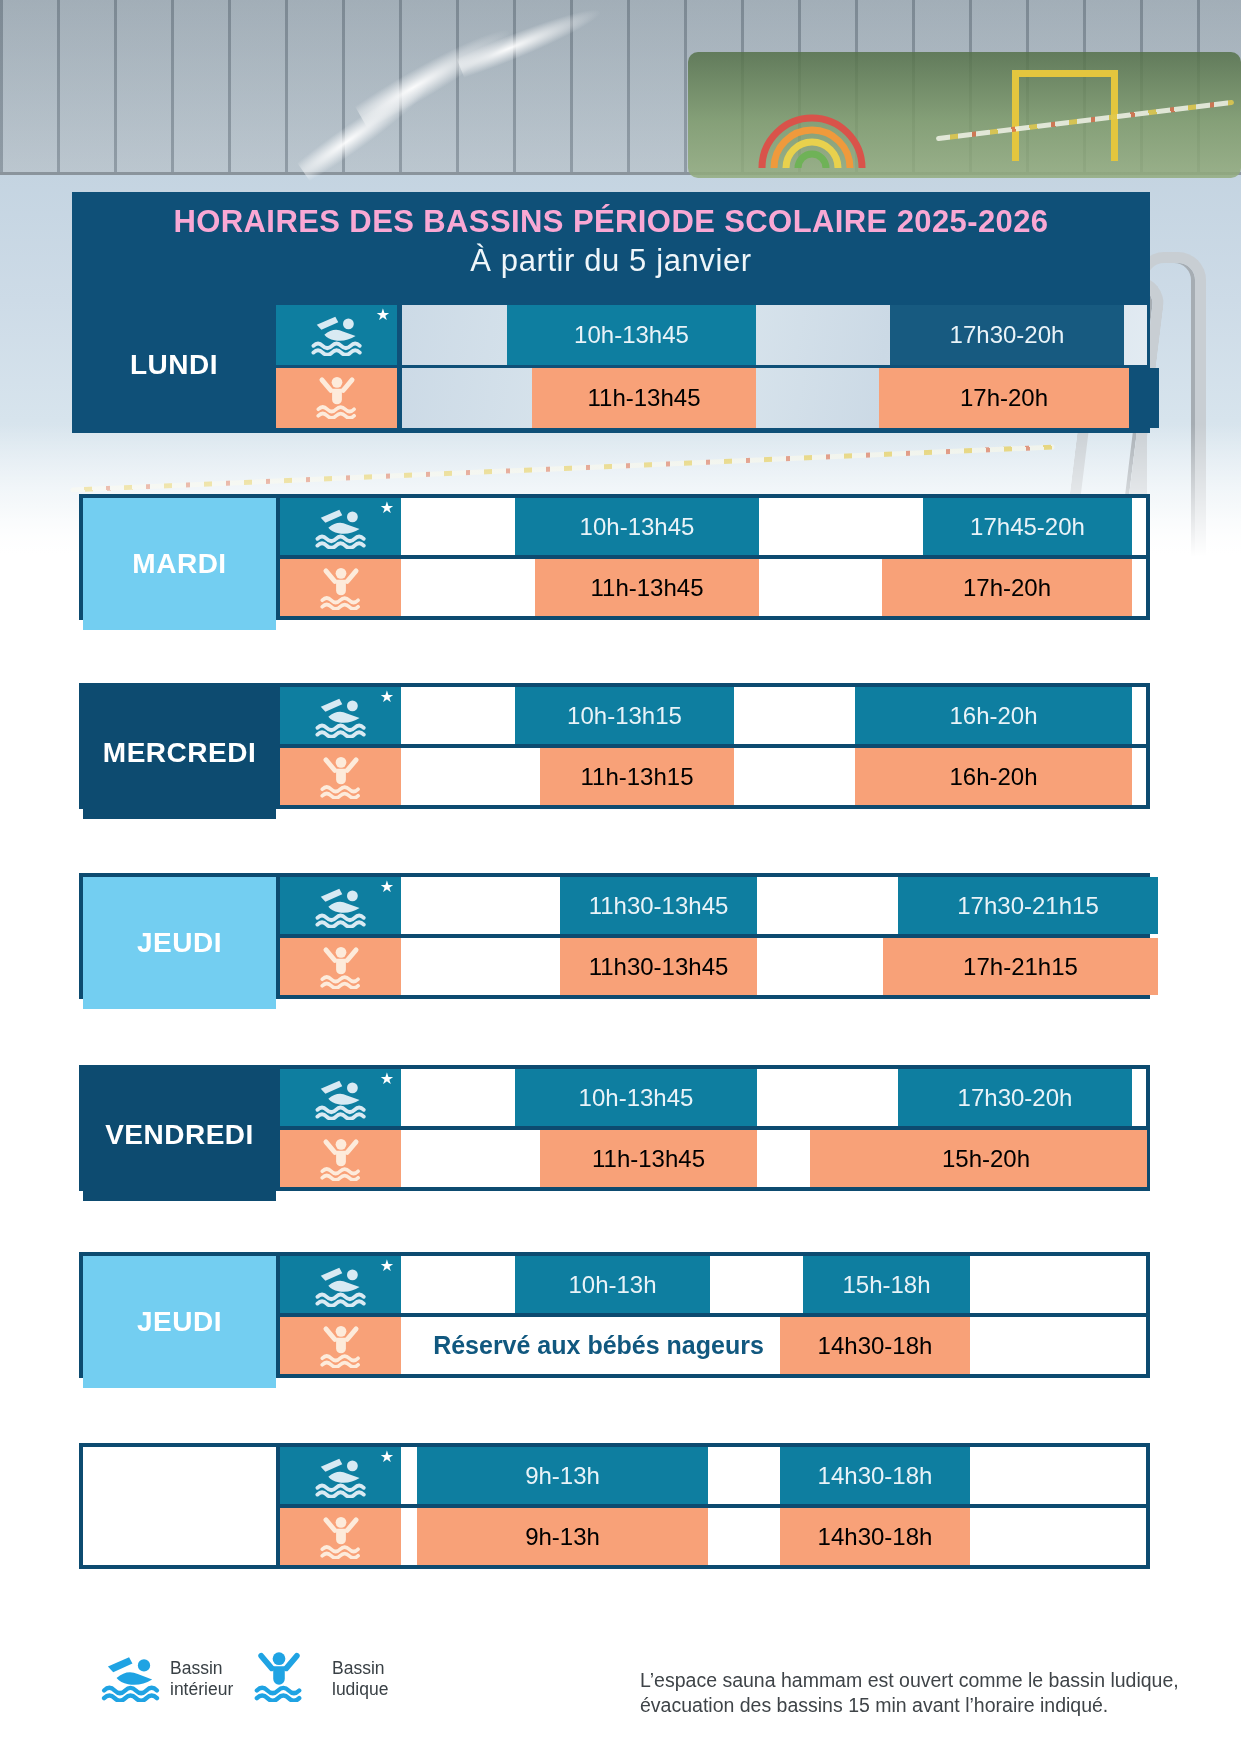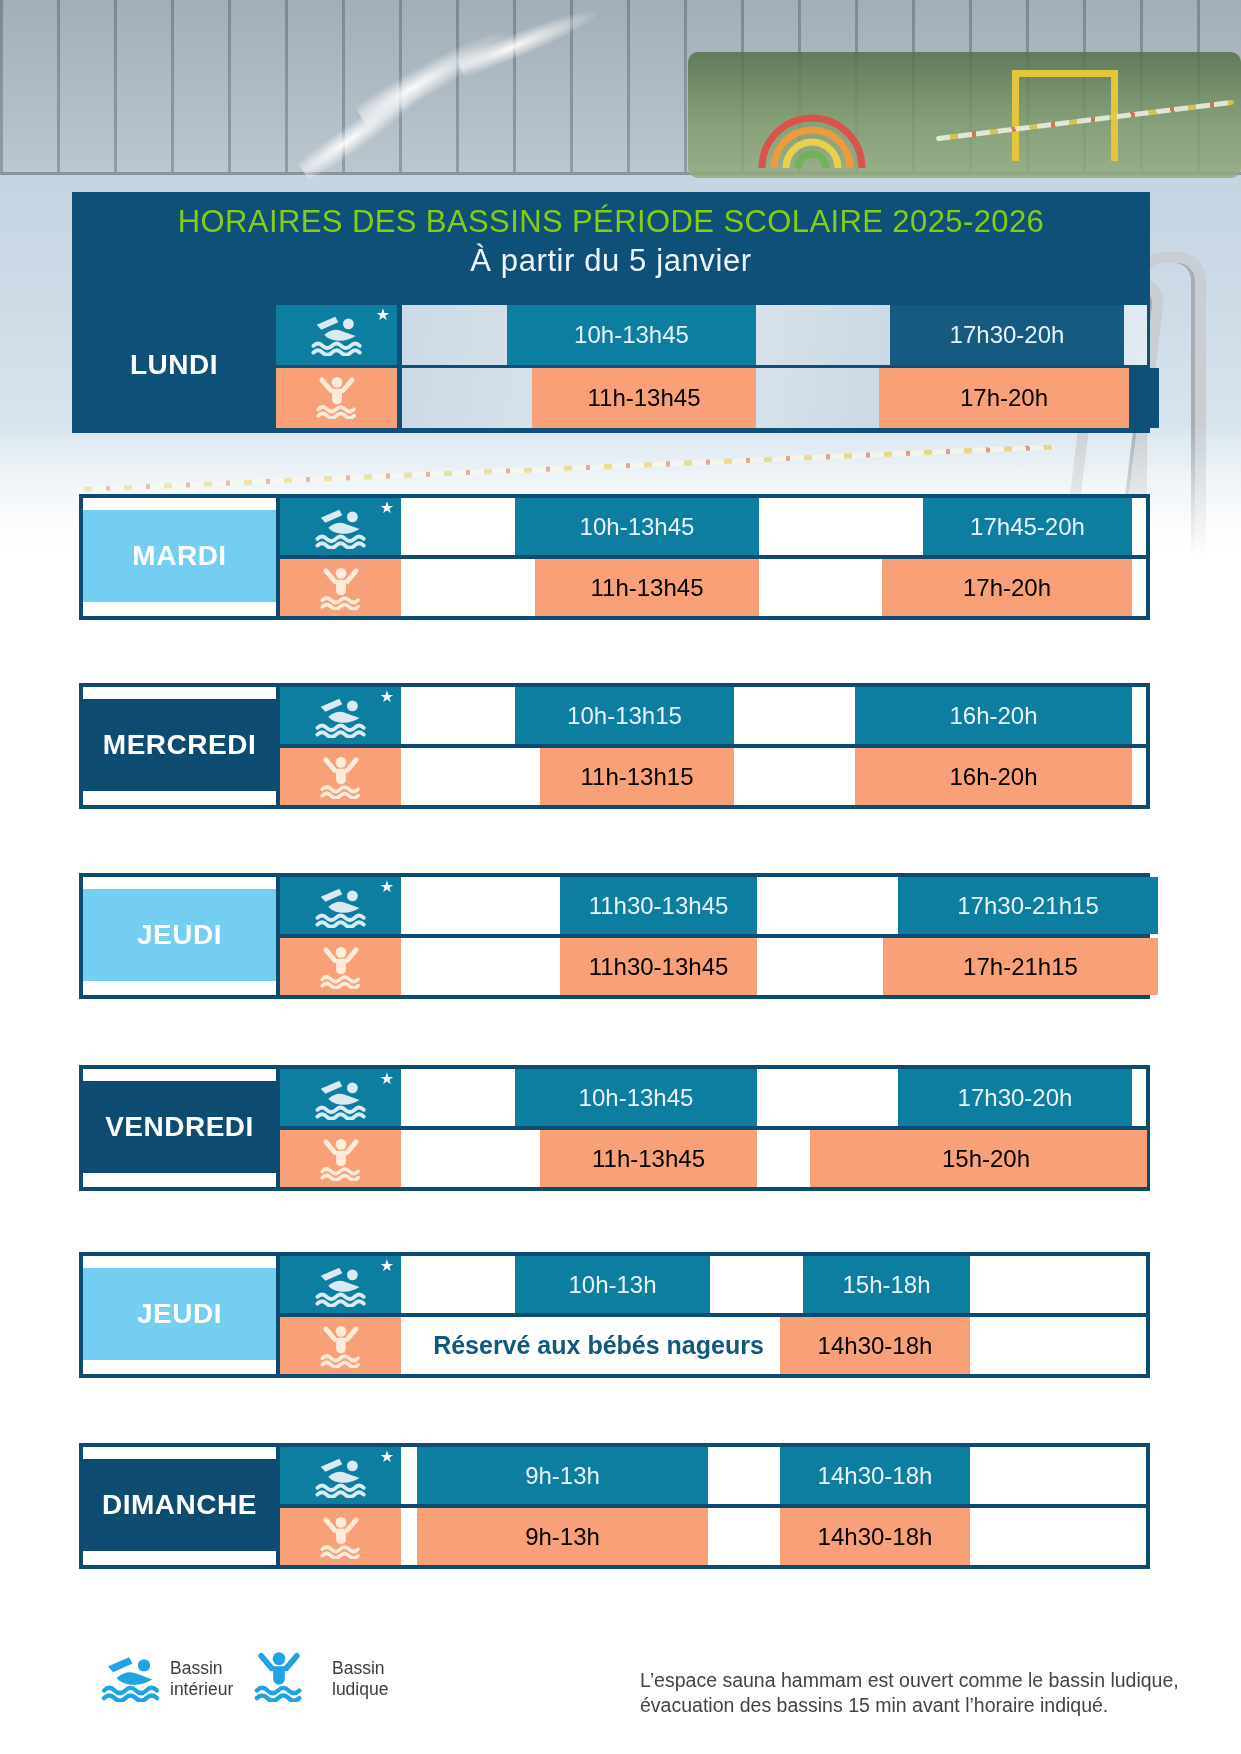--- a/index.html
+++ b/index.html
@@ -25,27 +25,27 @@
   .rope.r2{left:935px;top:118px;width:300px;transform:rotate(-7deg);}
   .ladder{position:absolute;left:1078px;top:252px;width:130px;height:316px;}
   .rail{position:absolute;width:48px;height:300px;border:11px solid #c8ced3;border-bottom:none;
     border-radius:28px 28px 0 0;box-shadow:inset -4px 0 0 #a6adb3;}
   .rail.a{left:0;top:22px;transform:rotate(7deg);}
   .rail.b{left:58px;top:0;}
   .photofade{position:absolute;left:0;top:424px;width:1241px;height:144px;
     background:linear-gradient(180deg,rgba(255,255,255,0),#ffffff 92%);}
   
   .band{position:absolute;left:72px;top:192px;width:1078px;height:241px;background:#0F5078;z-index:1;}
-  .title{padding-top:12px;font-size:31px;font-weight:normal;color:#84cc16;text-align:center;letter-spacing:.4px;}
+  .title{padding-top:12px;font-size:31px;font-weight:bold;color:#f9a8d4;text-align:center;letter-spacing:.4px;}
   .subtitle{margin-top:3px;font-size:31px;color:#EFF6FA;text-align:center;letter-spacing:.6px;}
   
   .block{position:absolute;left:79px;width:1071px;height:126px;background:#fff;
     border:4px solid #0D4B70;box-sizing:border-box;z-index:2;}
   .block.lundi{left:72px;top:192px;width:1078px;height:241px;border:none;background:transparent;}
-  .daycell{position:absolute;left:0;top:12px;width:193px;height:92px;display:flex;align-items:center;
+  .daycell{position:absolute;left:0;top:0;width:193px;height:132px;display:flex;align-items:center;
     justify-content:center;font-weight:bold;font-size:28px;color:#fff;letter-spacing:.5px;}
   .daycell.navy{background:#0D4B70;}
   .daycell.light{background:#73CEF1;}
   .daycell.lundi{background:transparent;top:110px;height:126px;width:204px;}
   .vsep{position:absolute;left:193px;top:0;width:4px;height:118px;background:#0D4B70;}
   .hsep{position:absolute;left:193px;top:57px;width:870px;height:4px;background:#0D4B70;}
   .iconcell{position:absolute;left:197px;width:121px;height:57px;}
   .iconcell.r0{top:0;}.iconcell.r1{top:61px;}
   .block.lundi .iconcell{left:204px;height:60px;}
   .block.lundi .iconcell.r0{top:113px;}
@@ -283,21 +283,20 @@
         <svg class="glyph">
           <use href="#waterplay"></use>
         </svg>
       </div>
       <div class="strip r1">
         <div class="seg reserved" style="left: 0px; width: 363px;">Réservé aux bébés nageurs</div>
         <div class="seg fun" style="left: 363px; width: 190px;">14h30-18h</div>
       </div>
     </div>
     <div class="block navy" style="top: 1443px;">
-      <div class="daycell navy">DIMANCHE</div>
       <div class="vsep"></div>
       <div class="hsep"></div>
       <div class="iconcell swim r0" style="position: absolute;">
         <svg class="glyph">
           <use href="#swimmer"></use>
         </svg>
         <span class="star">★</span>
       </div>
       <div class="strip r0">
         <div class="seg swim" style="left: 0px; width: 291px;">9h-13h</div>

